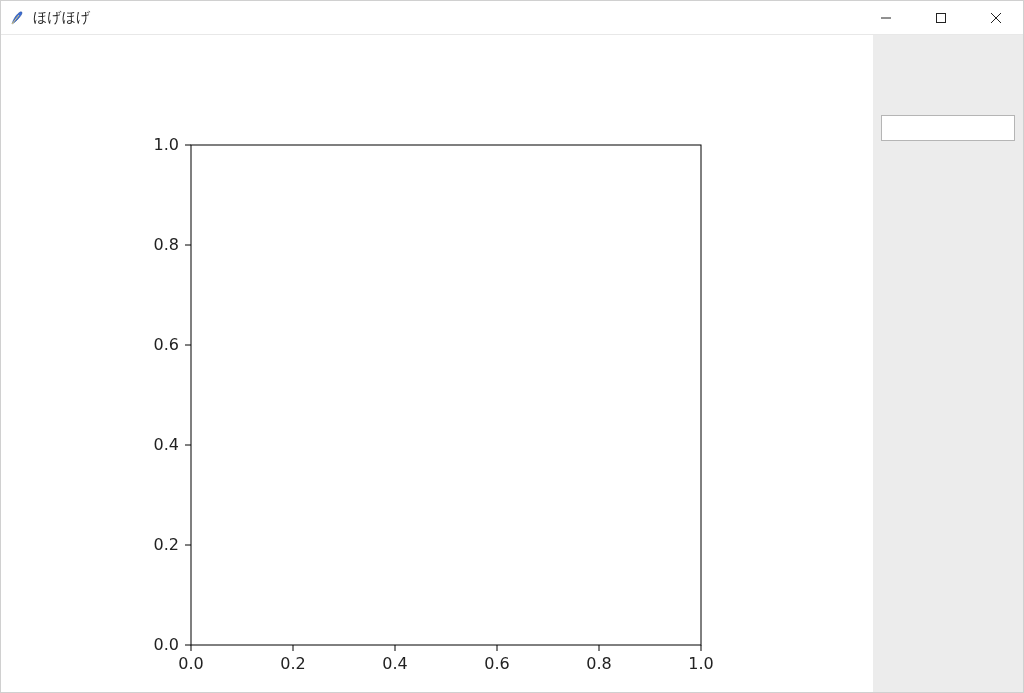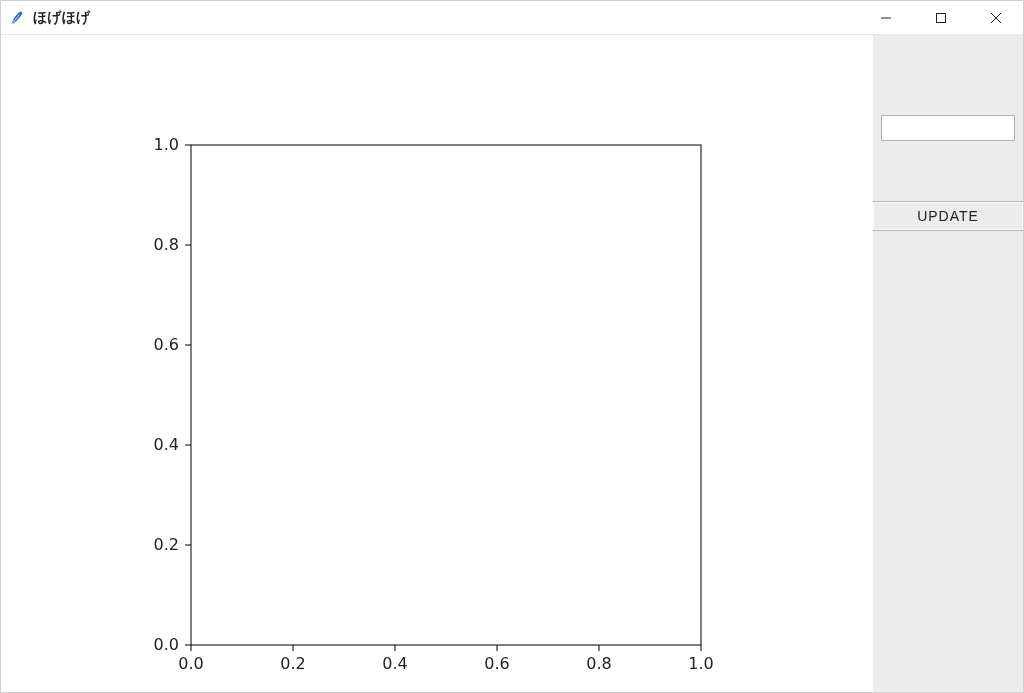--- a/index.html
+++ b/index.html
@@ -24,21 +24,20 @@
     }
     .titlebar {
       height: 34px;
       display: flex;
       align-items: center;
       padding-left: 8px;
       background: #fff;
       border-bottom: 1px solid #e8e8e8;
       font-size: 14px;
       color: #222;
-      font-weight: bold;
     }
     .titlebar-icon {
       width: 16px;
       height: 16px;
       margin-right: 8px;
       display: inline-flex;
       align-items: center;
       justify-content: center;
     }
     .titlebar-title {
@@ -196,17 +195,16 @@
           <text x="118" y="245" text-anchor="end" class="tick-label">0.6</text>
           <line x1="124" x2="130" y1="140" y2="140" class="tick-line"></line>
           <text x="118" y="145" text-anchor="end" class="tick-label">0.8</text>
           <line x1="124" x2="130" y1="40" y2="40" class="tick-line"></line>
           <text x="118" y="45" text-anchor="end" class="tick-label">1.0</text>
         </svg>
     </div>
     <div class="sidebar">
       <input class="tk-entry" type="text" value="" style="">
       <div class="spacer-sm"></div>
-      <button class="tk-button">UPDATE</button>
       <div class="spacer-md"></div>
     </div>
   </div>
 </div>
 
 </body></html>

